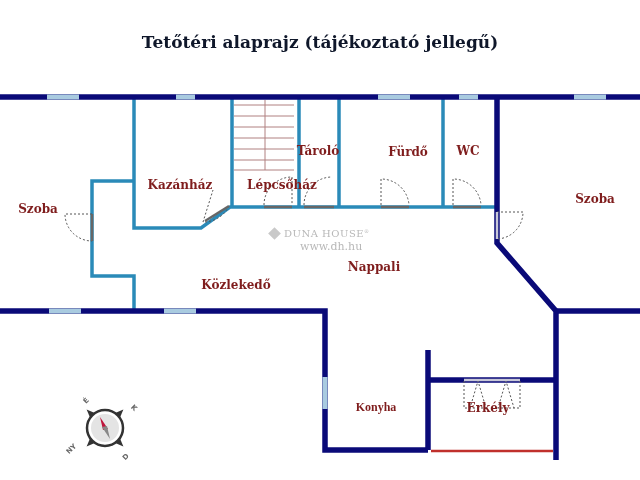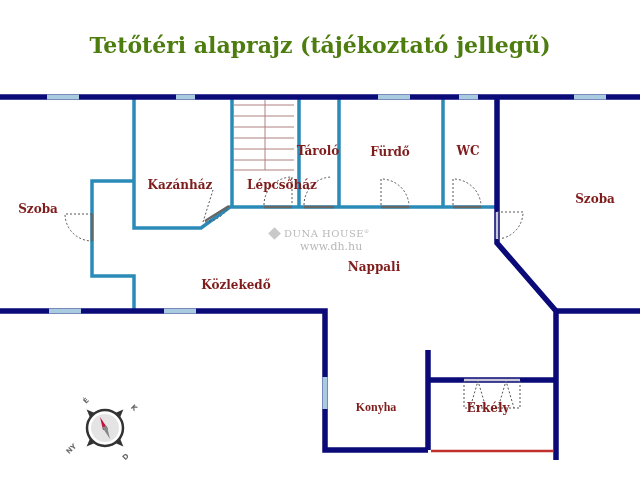--- a/index.html
+++ b/index.html
@@ -1,18 +1,18 @@
 <!DOCTYPE html>
 <html><head>
 <meta charset="utf-8">
 <style>
   html, body { margin:0; padding:0; background:#ffffff; }
   body { width:640px; height:480px; position:relative; overflow:hidden; font-family:"DejaVu Serif", serif; }
   #plan { position:absolute; left:0; top:0; width:640px; height:480px; }
-  .title { position:absolute; left:0; width:640px; top:32px; text-align:center; font-family:"DejaVu Serif", serif; font-weight:bold; font-size:22px; color:#4d7c0f; }
+  .title { position:absolute; left:0; width:640px; top:32px; text-align:center; font-family:"DejaVu Serif", serif; font-weight:bold; font-size:17px; color:#0f172a; }
   .lbl { position:absolute; font-family:"DejaVu Serif", serif; font-weight:bold; font-size:12px; color:#7f1d1d; white-space:nowrap; transform:translate(-50%,-50%); }
   .wm { position:absolute; left:270px; top:228px; color:#b8b8b8; font-family:"DejaVu Serif", serif; }
   .wm .brand { font-size:10px; letter-spacing:0.5px; margin-left:14px; }
   .wm .url { font-size:11px; margin-left:30px; margin-top:1px; }
   .wm .diamond { position:absolute; left:0; top:1px; width:9px; height:9px; background:#c9c9c9; transform:rotate(45deg); }
   .cmp { position:absolute; font-family:"DejaVu Sans", sans-serif; font-size:7px; font-weight:bold; color:#666; }
 </style>
 </head>
 <body>
 
@@ -94,21 +94,21 @@
     <circle r="14" fill="#e4e4e4"></circle>
     <polygon points="-5,-11 3,1 -2,2" fill="#c0143c"></polygon>
     <polygon points="5,11 -3,-1 2,-2" fill="#888"></polygon>
   </g>
 </svg>
 
 <div class="lbl" style="left:38px;top:209px;">Szoba</div>
 <div class="lbl" style="left:180px;top:185px;">Kazánház</div>
 <div class="lbl" style="left:265px;top:185px;padding-left:34px;">Lépcsőház</div>
 <div class="lbl" style="left:318px;top:151px;">Tároló</div>
-<div class="lbl" style="left:390px;top:152px;">Fürdő</div>
+<div class="lbl" style="left:408px;top:152px;">Fürdő</div>
 <div class="lbl" style="left:468px;top:151px;">WC</div>
 <div class="lbl" style="left:595px;top:199px;">Szoba</div>
 <div class="lbl" style="left:236px;top:285px;">Közlekedő</div>
 <div class="lbl" style="left:374px;top:267px;">Nappali</div>
 <div class="lbl" style="left:376px;top:407px;font-family:Liberation Serif, serif;">Konyha</div>
 <div class="lbl" style="left:488px;top:408px;">Erkély</div>
 
 <div class="wm">
   <div class="diamond"></div>
   <div class="brand"><span>DUNA HOUSE</span><sup style="font-size:5px;">®</sup></div>

